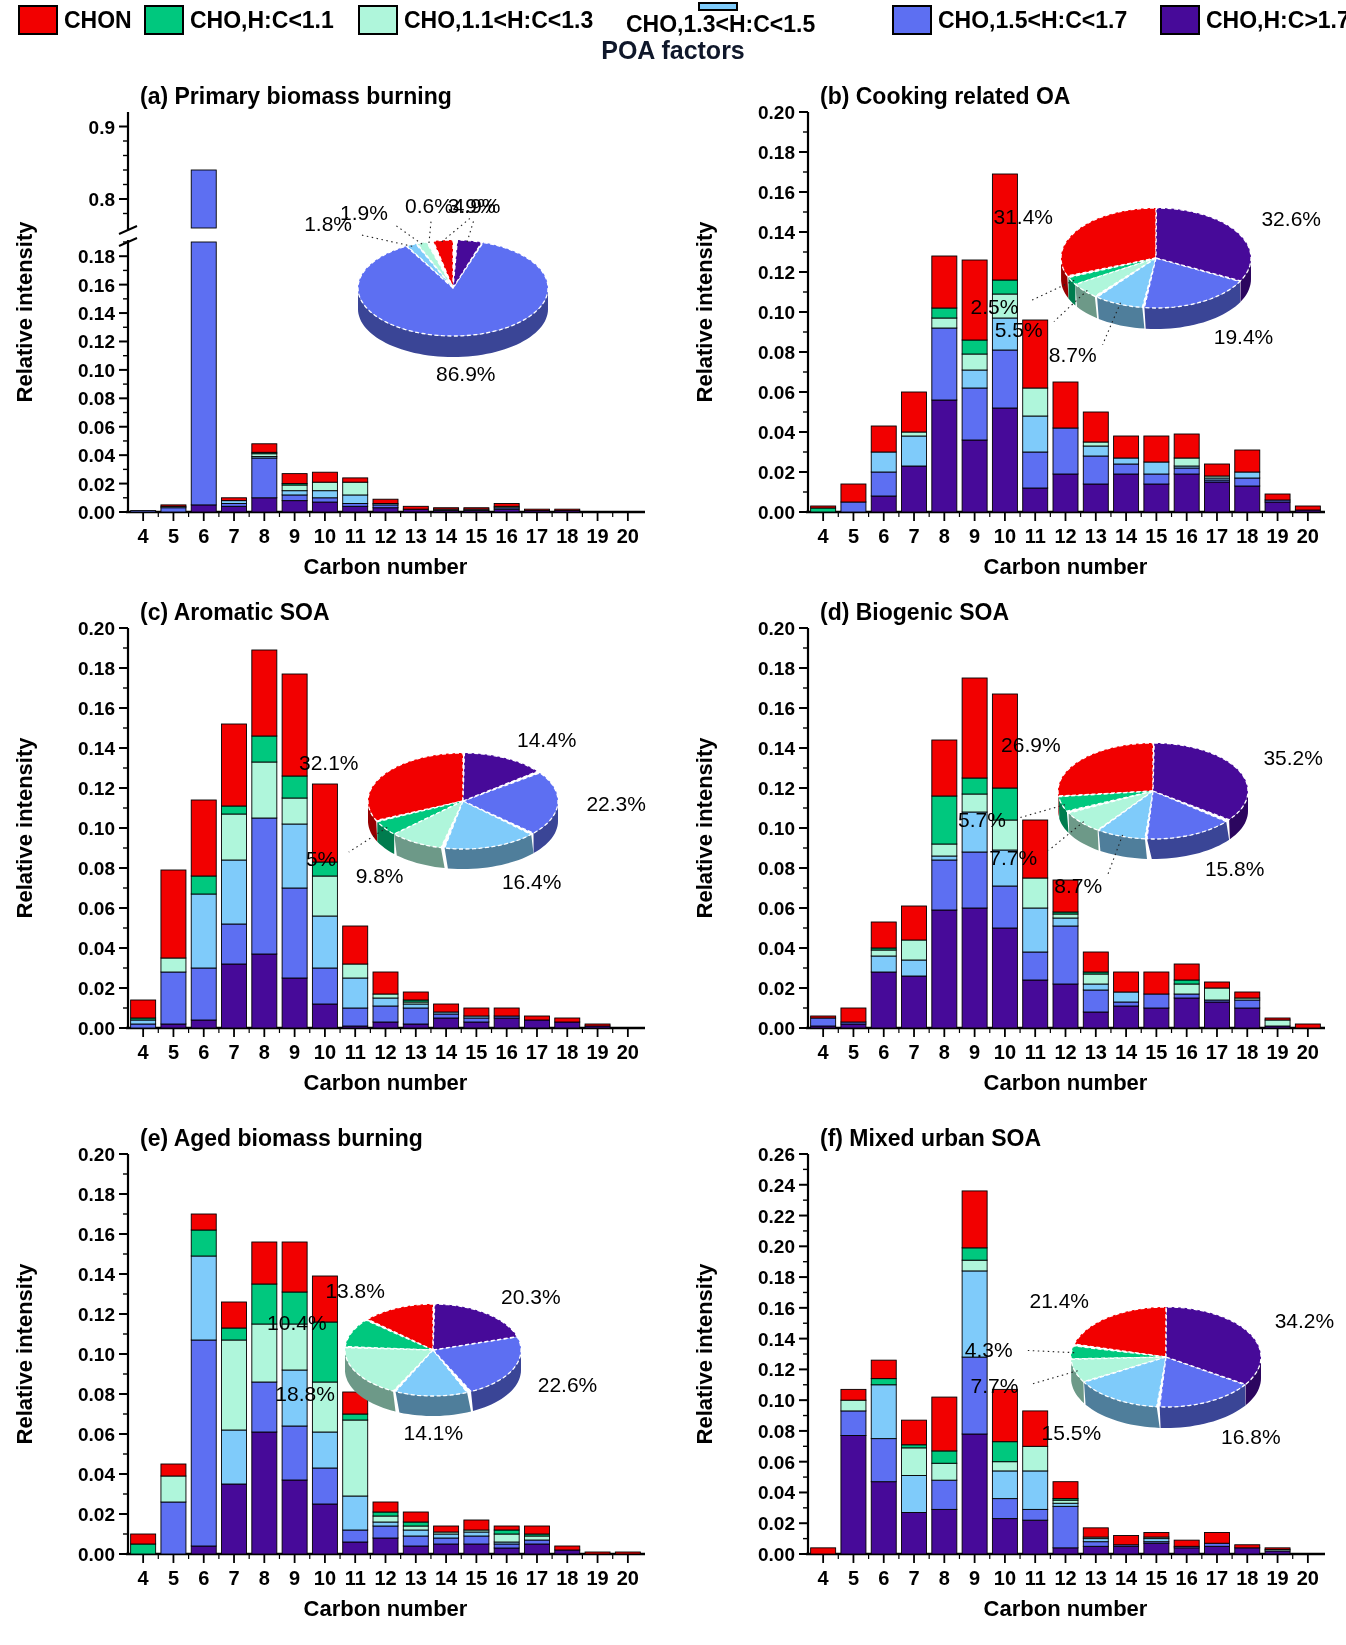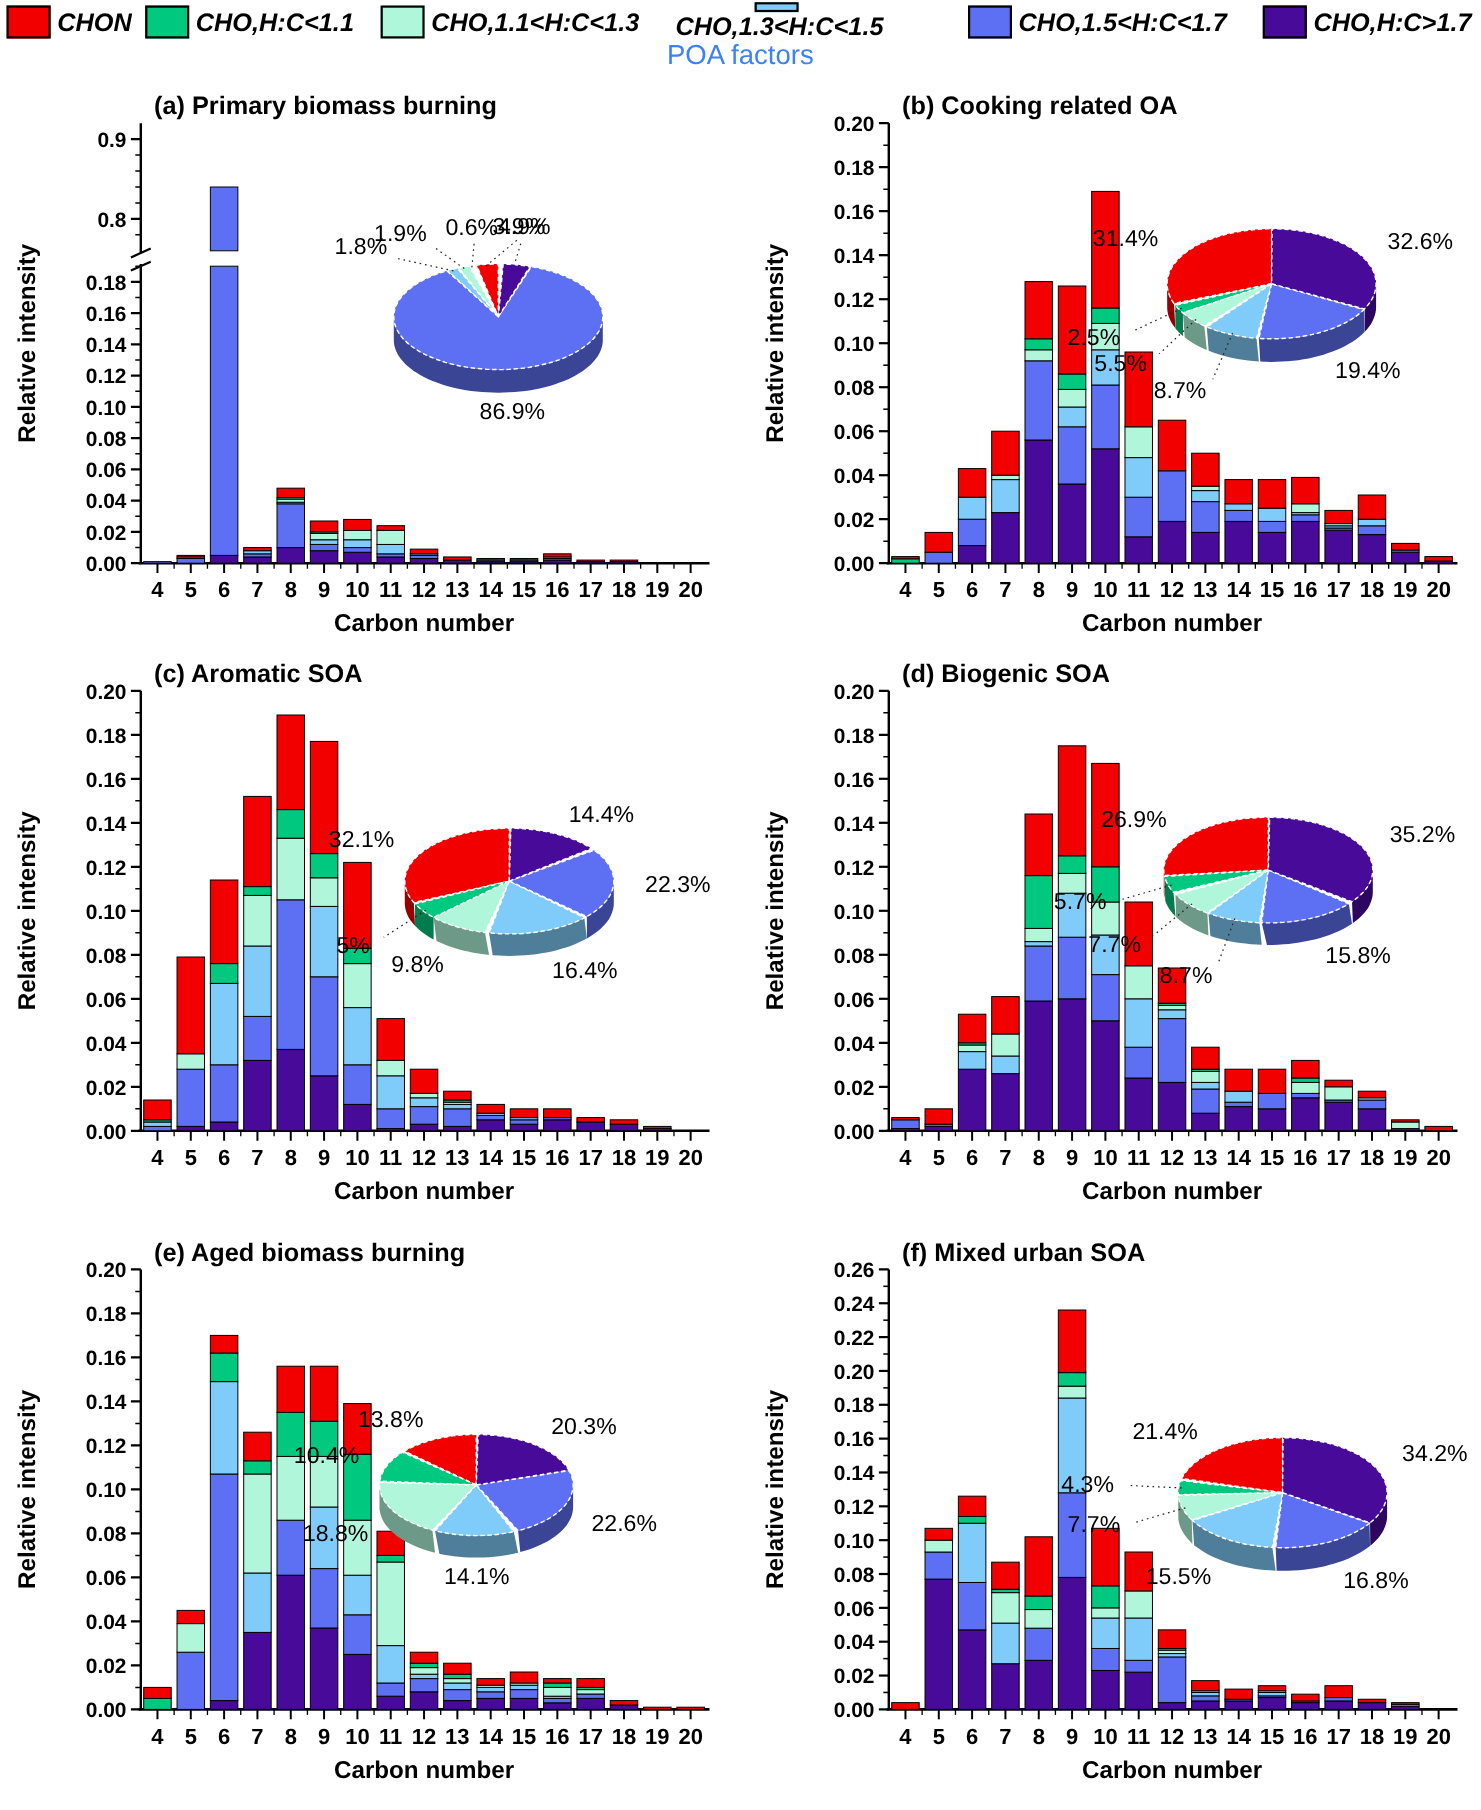--- a/index.html
+++ b/index.html
@@ -1,22 +1,22 @@
 <!DOCTYPE html>
 <html><head>
 <meta charset="utf-8">
 <style>
   html,body{margin:0;padding:0;background:#fff;}
   #fig{position:relative;width:1346px;height:1645px;background:#fff;overflow:hidden;
        font-family:"Liberation Sans", sans-serif;}
-  #legend{position:absolute;left:4px;top:0;width:1124px;height:42px;font-style:italic;}
+  #legend{position:absolute;left:16px;top:0;width:1124px;height:42px;}
   .leg-item{position:absolute;top:2px;height:36px;display:flex;align-items:center;}
   .leg-swatch{width:40px;height:30px;border:2px solid #000;box-sizing:border-box;margin-right:6px;}
   .leg-label{font-size:23px;font-weight:bold;color:#000;white-space:nowrap;}
-  .sec-title{position:absolute;left:0;right:0;text-align:center;font-size:25px;font-weight:normal;color:#3b82f6;}
+  .sec-title{position:absolute;left:0;right:0;text-align:center;font-size:25px;font-weight:bold;color:#0f172a;}
   svg.panel{position:absolute;}
   svg text{fill:#000;}
   .ytick-label{font-size:19px;font-weight:bold;}
   .xtick-label{font-size:20px;font-weight:bold;}
   .panel-title{font-size:23px;font-weight:bold;}
   .axis-title{font-size:22px;font-weight:bold;}
   .pie-label{font-size:21px;font-weight:normal;}
 </style>
 </head>
 <body>

